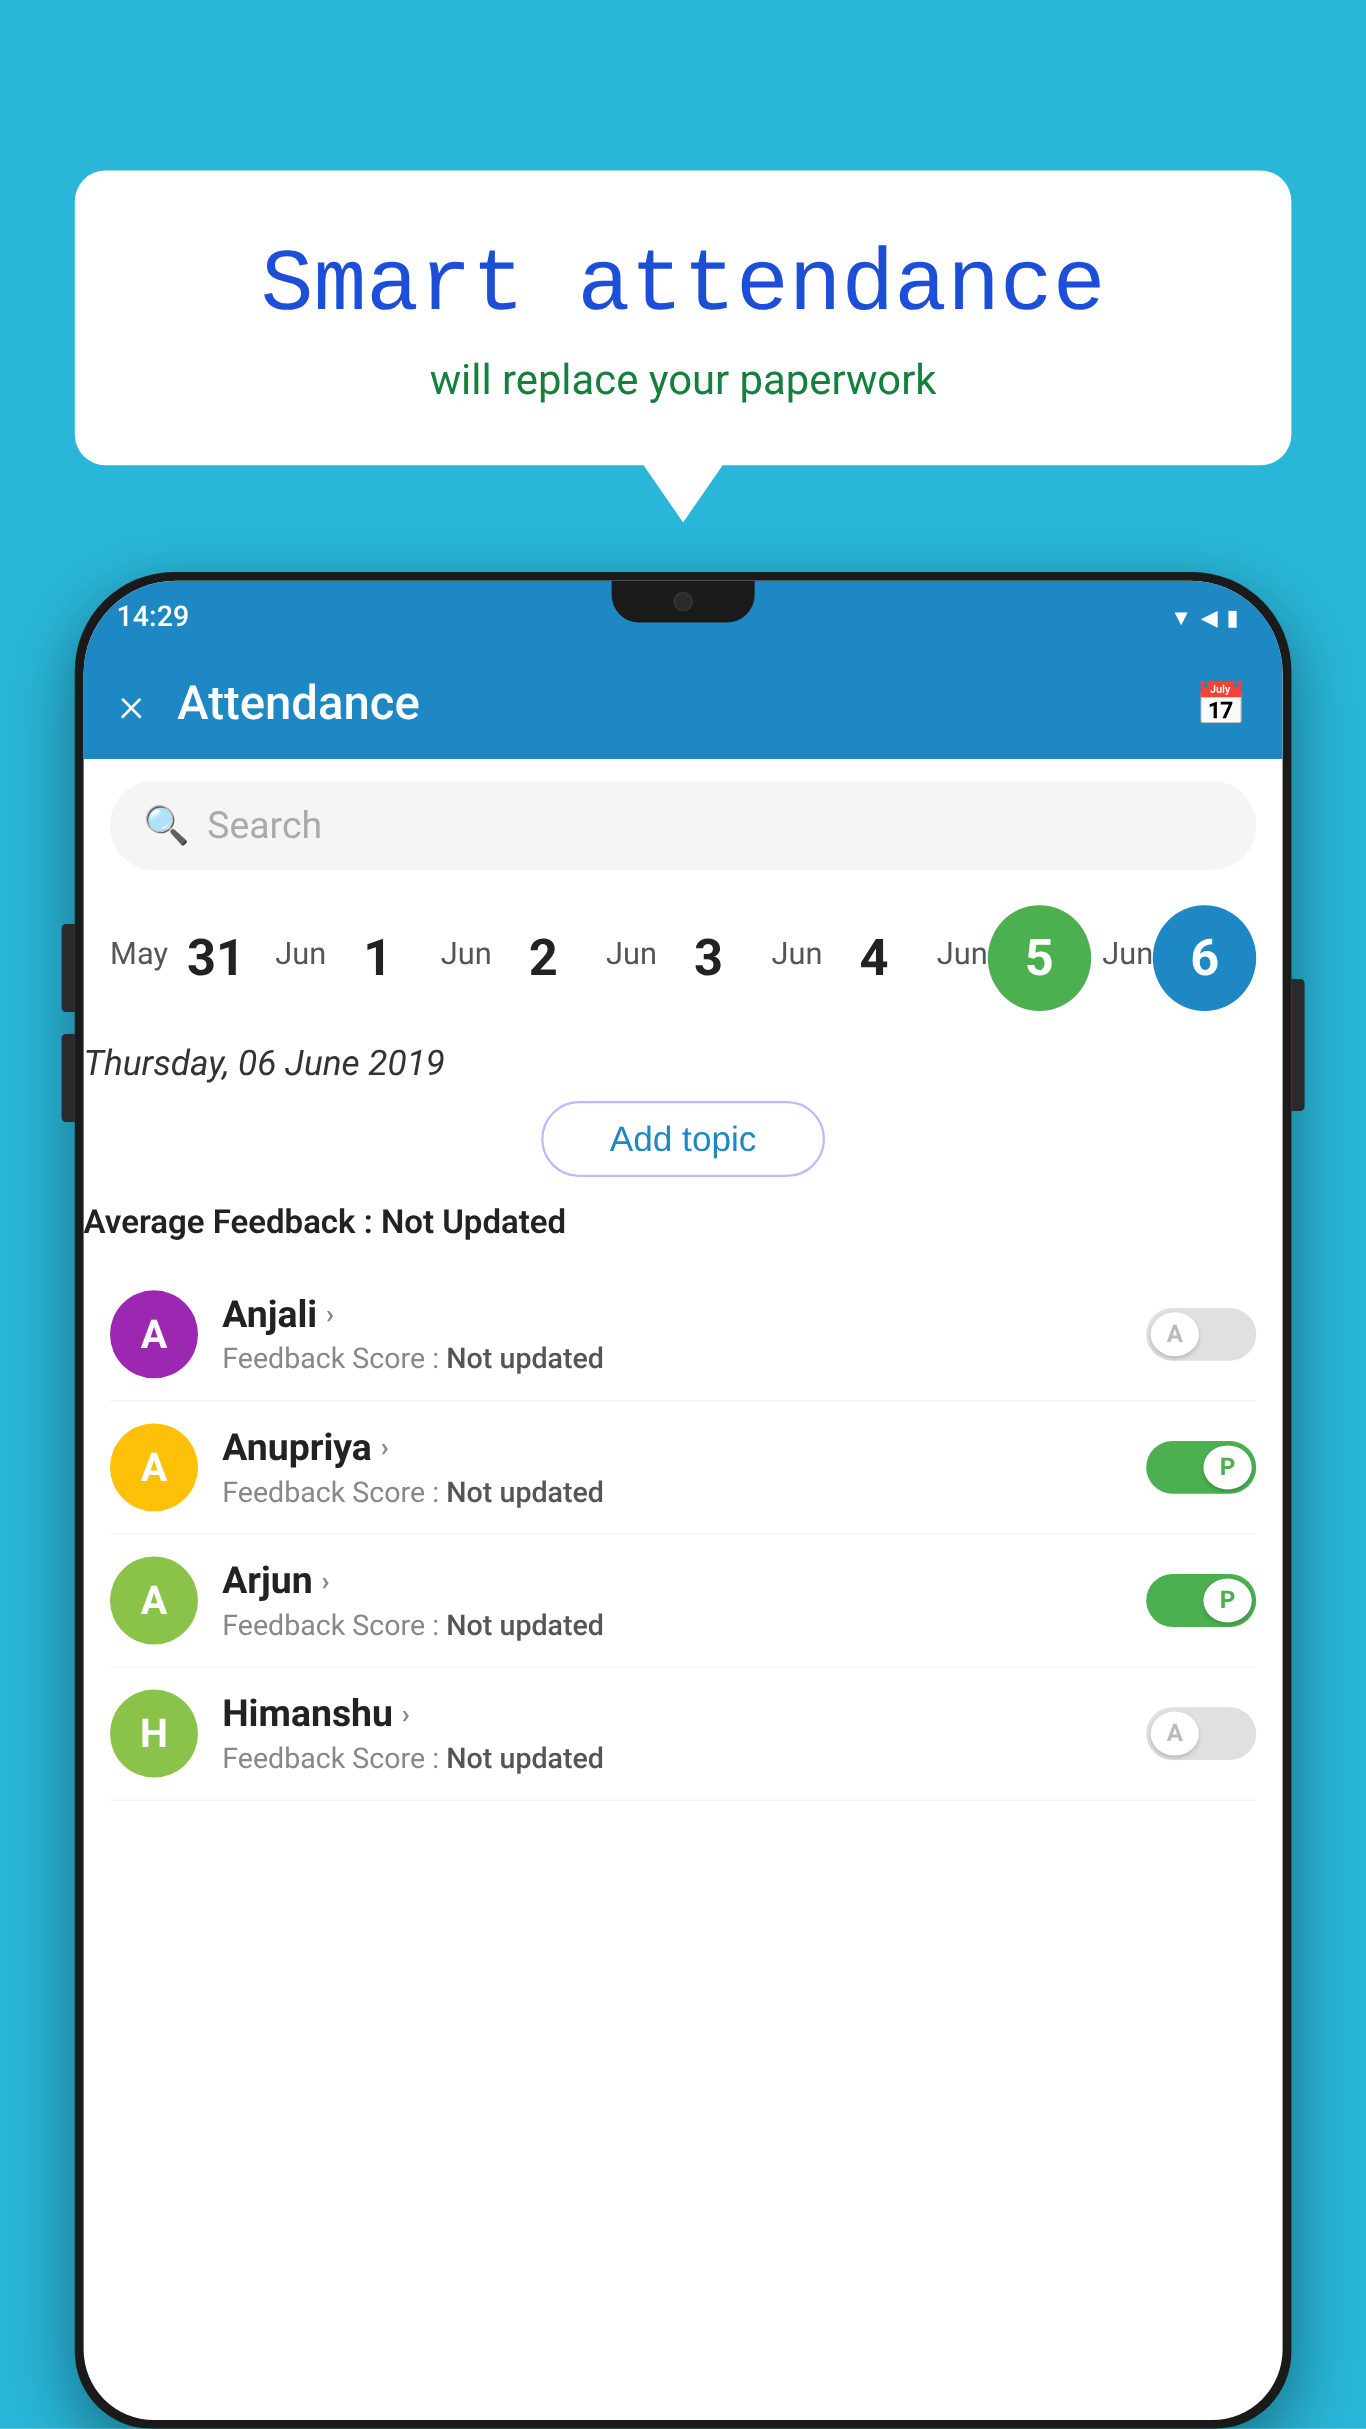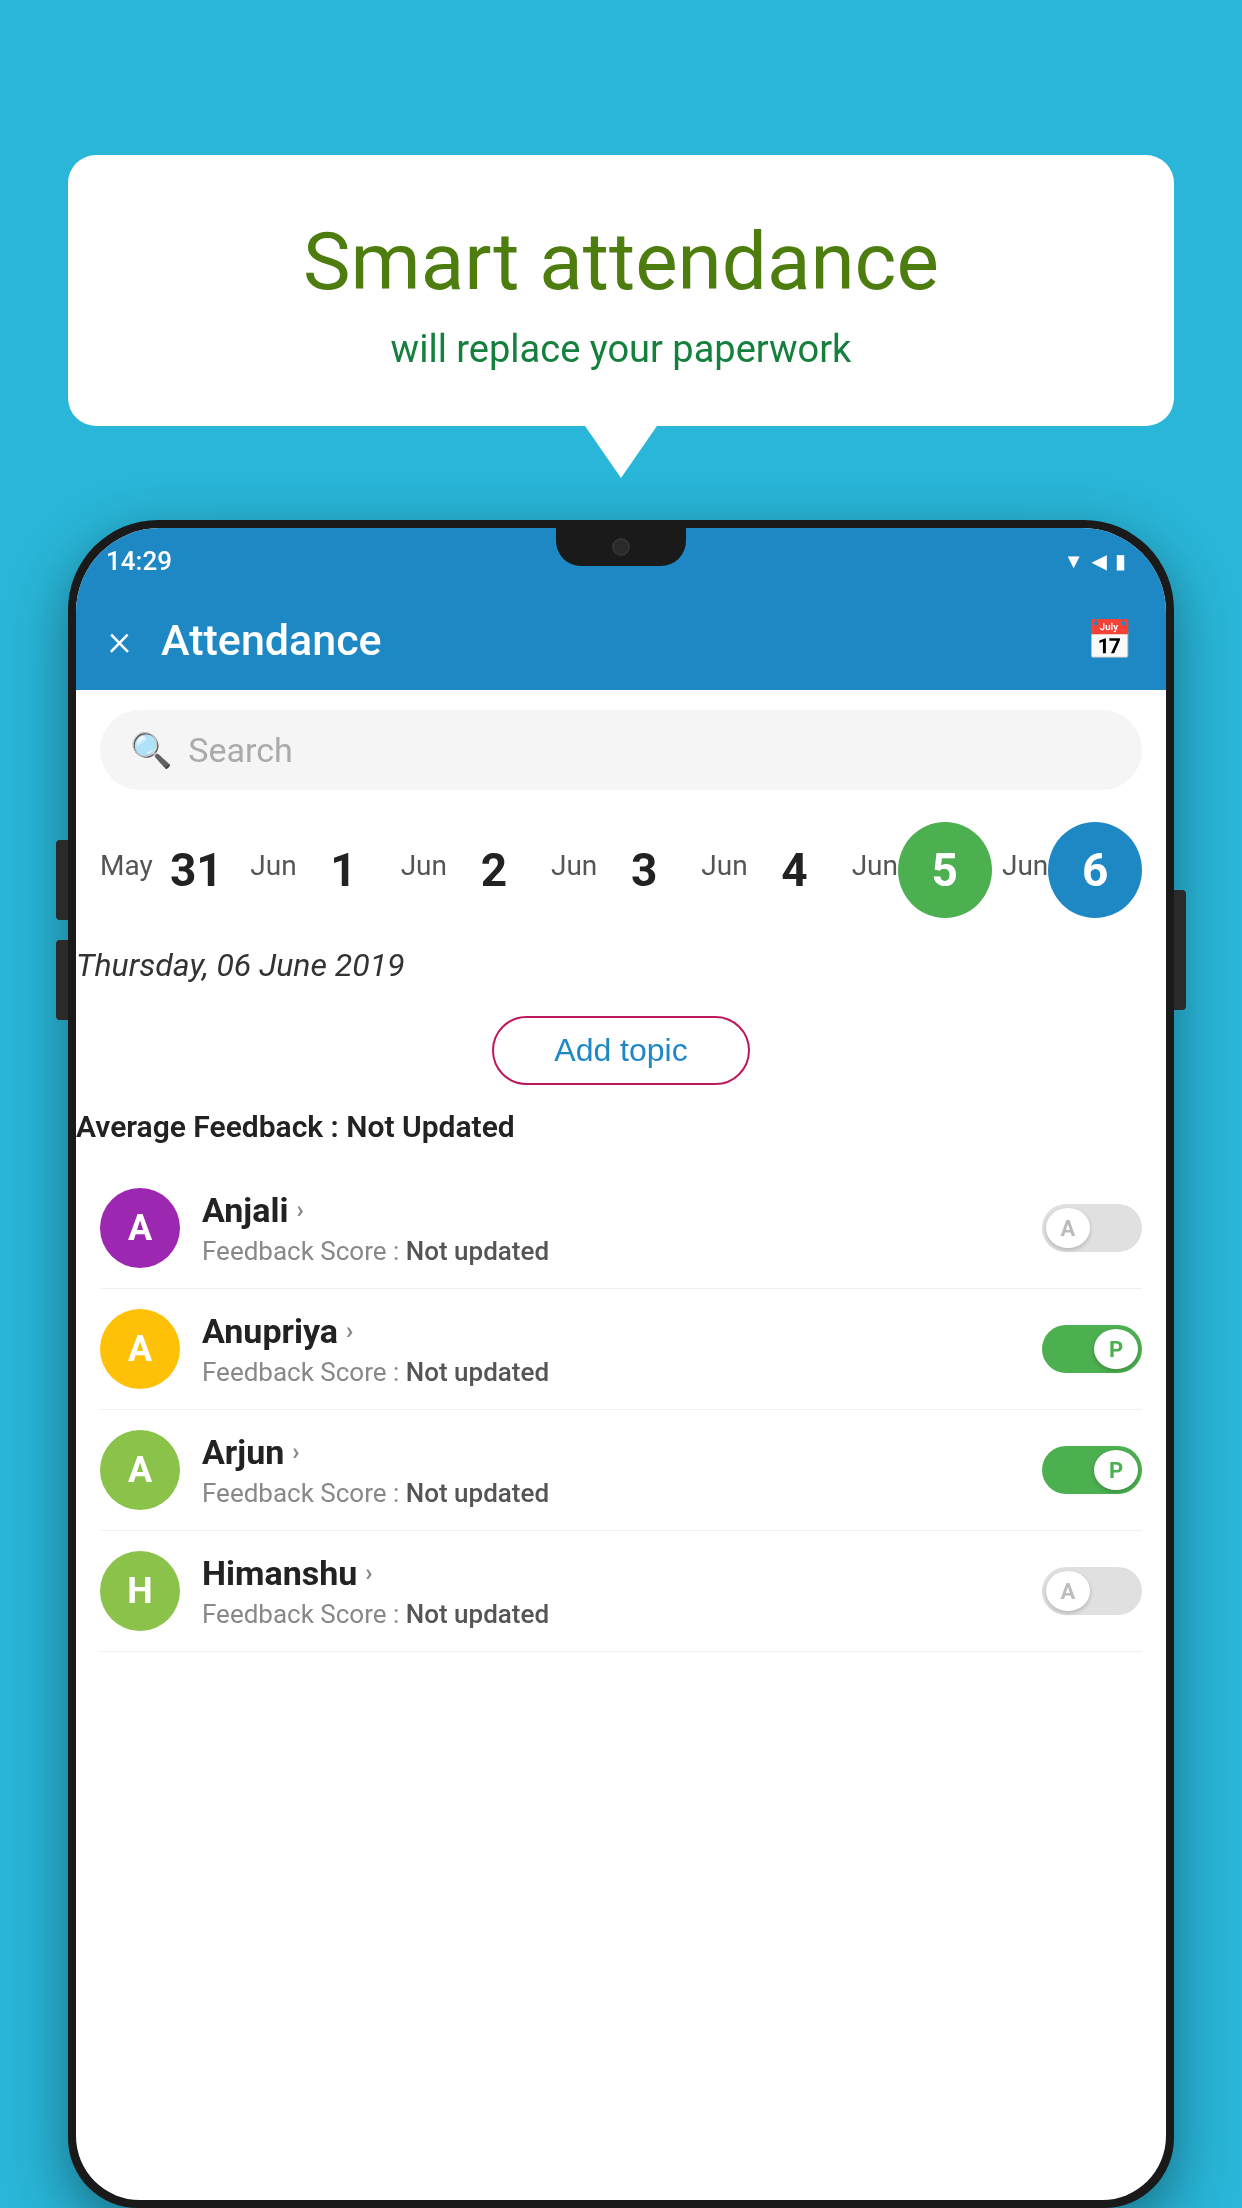--- a/index.html
+++ b/index.html
@@ -33,23 +33,24 @@
       left: 50%;
       transform: translateX(-50%);
       width: 0;
       height: 0;
       border-left: 38px solid transparent;
       border-right: 38px solid transparent;
       border-top: 55px solid white;
     }
     .bubble-title {
       font-size: 80px;
-      color: #4d7c0f;
+      color: #1d4ed8;
       font-weight: 400;
       margin-bottom: 18px;
+      font-family: Liberation Mono, monospace;
     }
     .bubble-subtitle {
       font-size: 38px;
       color: #15803d;
       font-weight: 400;
     }
 
     
     .phone-frame {
       position: absolute;
@@ -211,28 +212,27 @@
       font-style: italic;
     }
 
     
     .add-topic-btn {
       display: flex;
       justify-content: center;
       margin-bottom: 24px;
     }
     .add-topic-btn button {
-      border: 2px solid #be185d;
+      border: 2px solid #c4b5fd;
       background: white;
       color: #1e88c4;
       font-size: 32px;
       padding: 14px 60px;
       border-radius: 40px;
       cursor: pointer;
-      margin-top: 16px;
     }
 
     
     .avg-feedback {
       font-size: 30px;
       color: #777;
       margin-bottom: 24px;
     }
     .avg-feedback span {
       color: #222;

